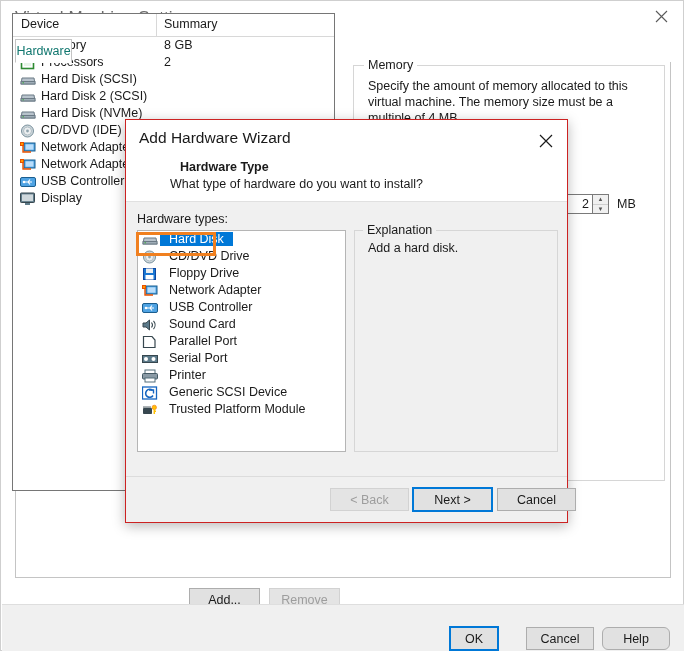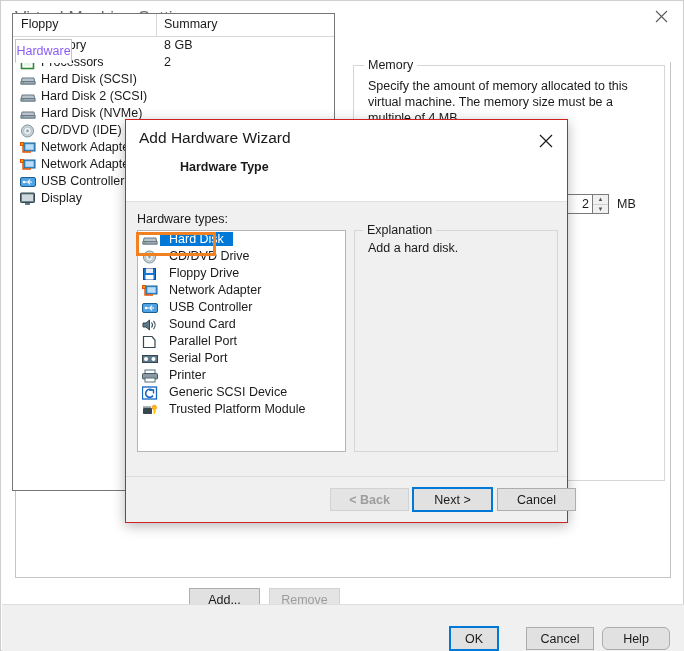--- a/index.html
+++ b/index.html
@@ -59,21 +59,21 @@
     left: 14px; top: 38px;
     width: 656px; height: 24px;
   }
   .tab {
     position: absolute;
     top: 0;
     height: 24px;
     box-sizing: border-box;
     border: 1px solid #c4c4c4;
     font-size: 12.5px;
-    color: #8b5cf6;
+    color: #0f766e;
     display: flex; align-items: center; justify-content: center;
     padding: 0 13px;
     background: #f0f0f0;
     cursor: default;
   }
   .tab.active {
     background: #ffffff;
     border-bottom-color: #ffffff;
     z-index: 3;
   }
@@ -377,21 +377,21 @@
     user-select: none;
   }
   .wiz-footer {
     position: absolute;
     left: 0; top: 356px;
     width: 100%; height: 46px;
     background: #f0f0f0;
     border-top: 1px solid #dcdcdc;
     box-sizing: border-box;
   }
-  .wiz-btn-back   { position: absolute; left: 204px; top: 11px; width: 79px; height: 23px; font-weight: bold; }
+  .wiz-btn-back   { position: absolute; left: 204px; top: 11px; width: 79px; height: 23px; }
   .wiz-btn-next   { position: absolute; left: 287px; top: 11px; width: 79px; height: 23px; }
   .wiz-btn-cancel { position: absolute; left: 371px; top: 11px; width: 79px; height: 23px; }
 </style>
 </head>
 <body>
 
 <div id="screen">
 
   <div class="win-outer">
 
@@ -411,21 +411,21 @@
       <div class="tab tab-options">
         <span>Options</span>
       </div>
     </div>
 
     <div class="tabpanel"></div>
 
     <div class="devtable">
       <div class="devtable-head">
         <div class="head-sep"></div>
-        <div class="col col-device">Floppy</div>
+        <div class="col col-device">Device</div>
         <div class="col col-summary">Summary</div>
       </div>
       <div id="devrows">
           <div class="devrow">
             <span class="ic">
               <svg width="16" height="14" viewBox="0 0 16 14">
                 <rect x="0.5" y="3.5" width="15" height="7" fill="#3d8b40" stroke="#1f5e22"></rect>
                 <rect x="2" y="5" width="1.6" height="4" fill="#c8e6c9"></rect>
                 <rect x="4.4" y="5" width="1.6" height="4" fill="#c8e6c9"></rect>
                 <rect x="6.8" y="5" width="1.6" height="4" fill="#c8e6c9"></rect>
@@ -583,20 +583,21 @@
   <div class="wizard">
 
     <div class="wiz-header">
       <div class="wiz-title">Add Hardware Wizard</div>
       <div class="wiz-close">
         <svg width="14" height="14" viewBox="0 0 14 14">
           <path d="M1,1 L13,13 M13,1 L1,13" stroke="#1a1a1a" stroke-width="1.2" fill="none"></path>
         </svg>
       </div>
       <div class="wiz-subtitle">Hardware Type</div>
+      <div class="wiz-question">What type of hardware do you want to install?</div>
     </div>
 
     <div class="wiz-body">
       <div class="hwtypes-label">Hardware types:</div>
       <div class="hwtypes-list" id="hwlist">
           <div class="hwrow selected">
             <span class="ic">
               <svg width="16" height="14" viewBox="0 0 16 14">
                 <path d="M2,5 L14,5 L15,11 L1,11 Z" fill="#b8c3cc" stroke="#6b7a85"></path>
                 <rect x="1" y="8.5" width="14" height="2.5" fill="#9fadb8" stroke="#6b7a85"></rect>

